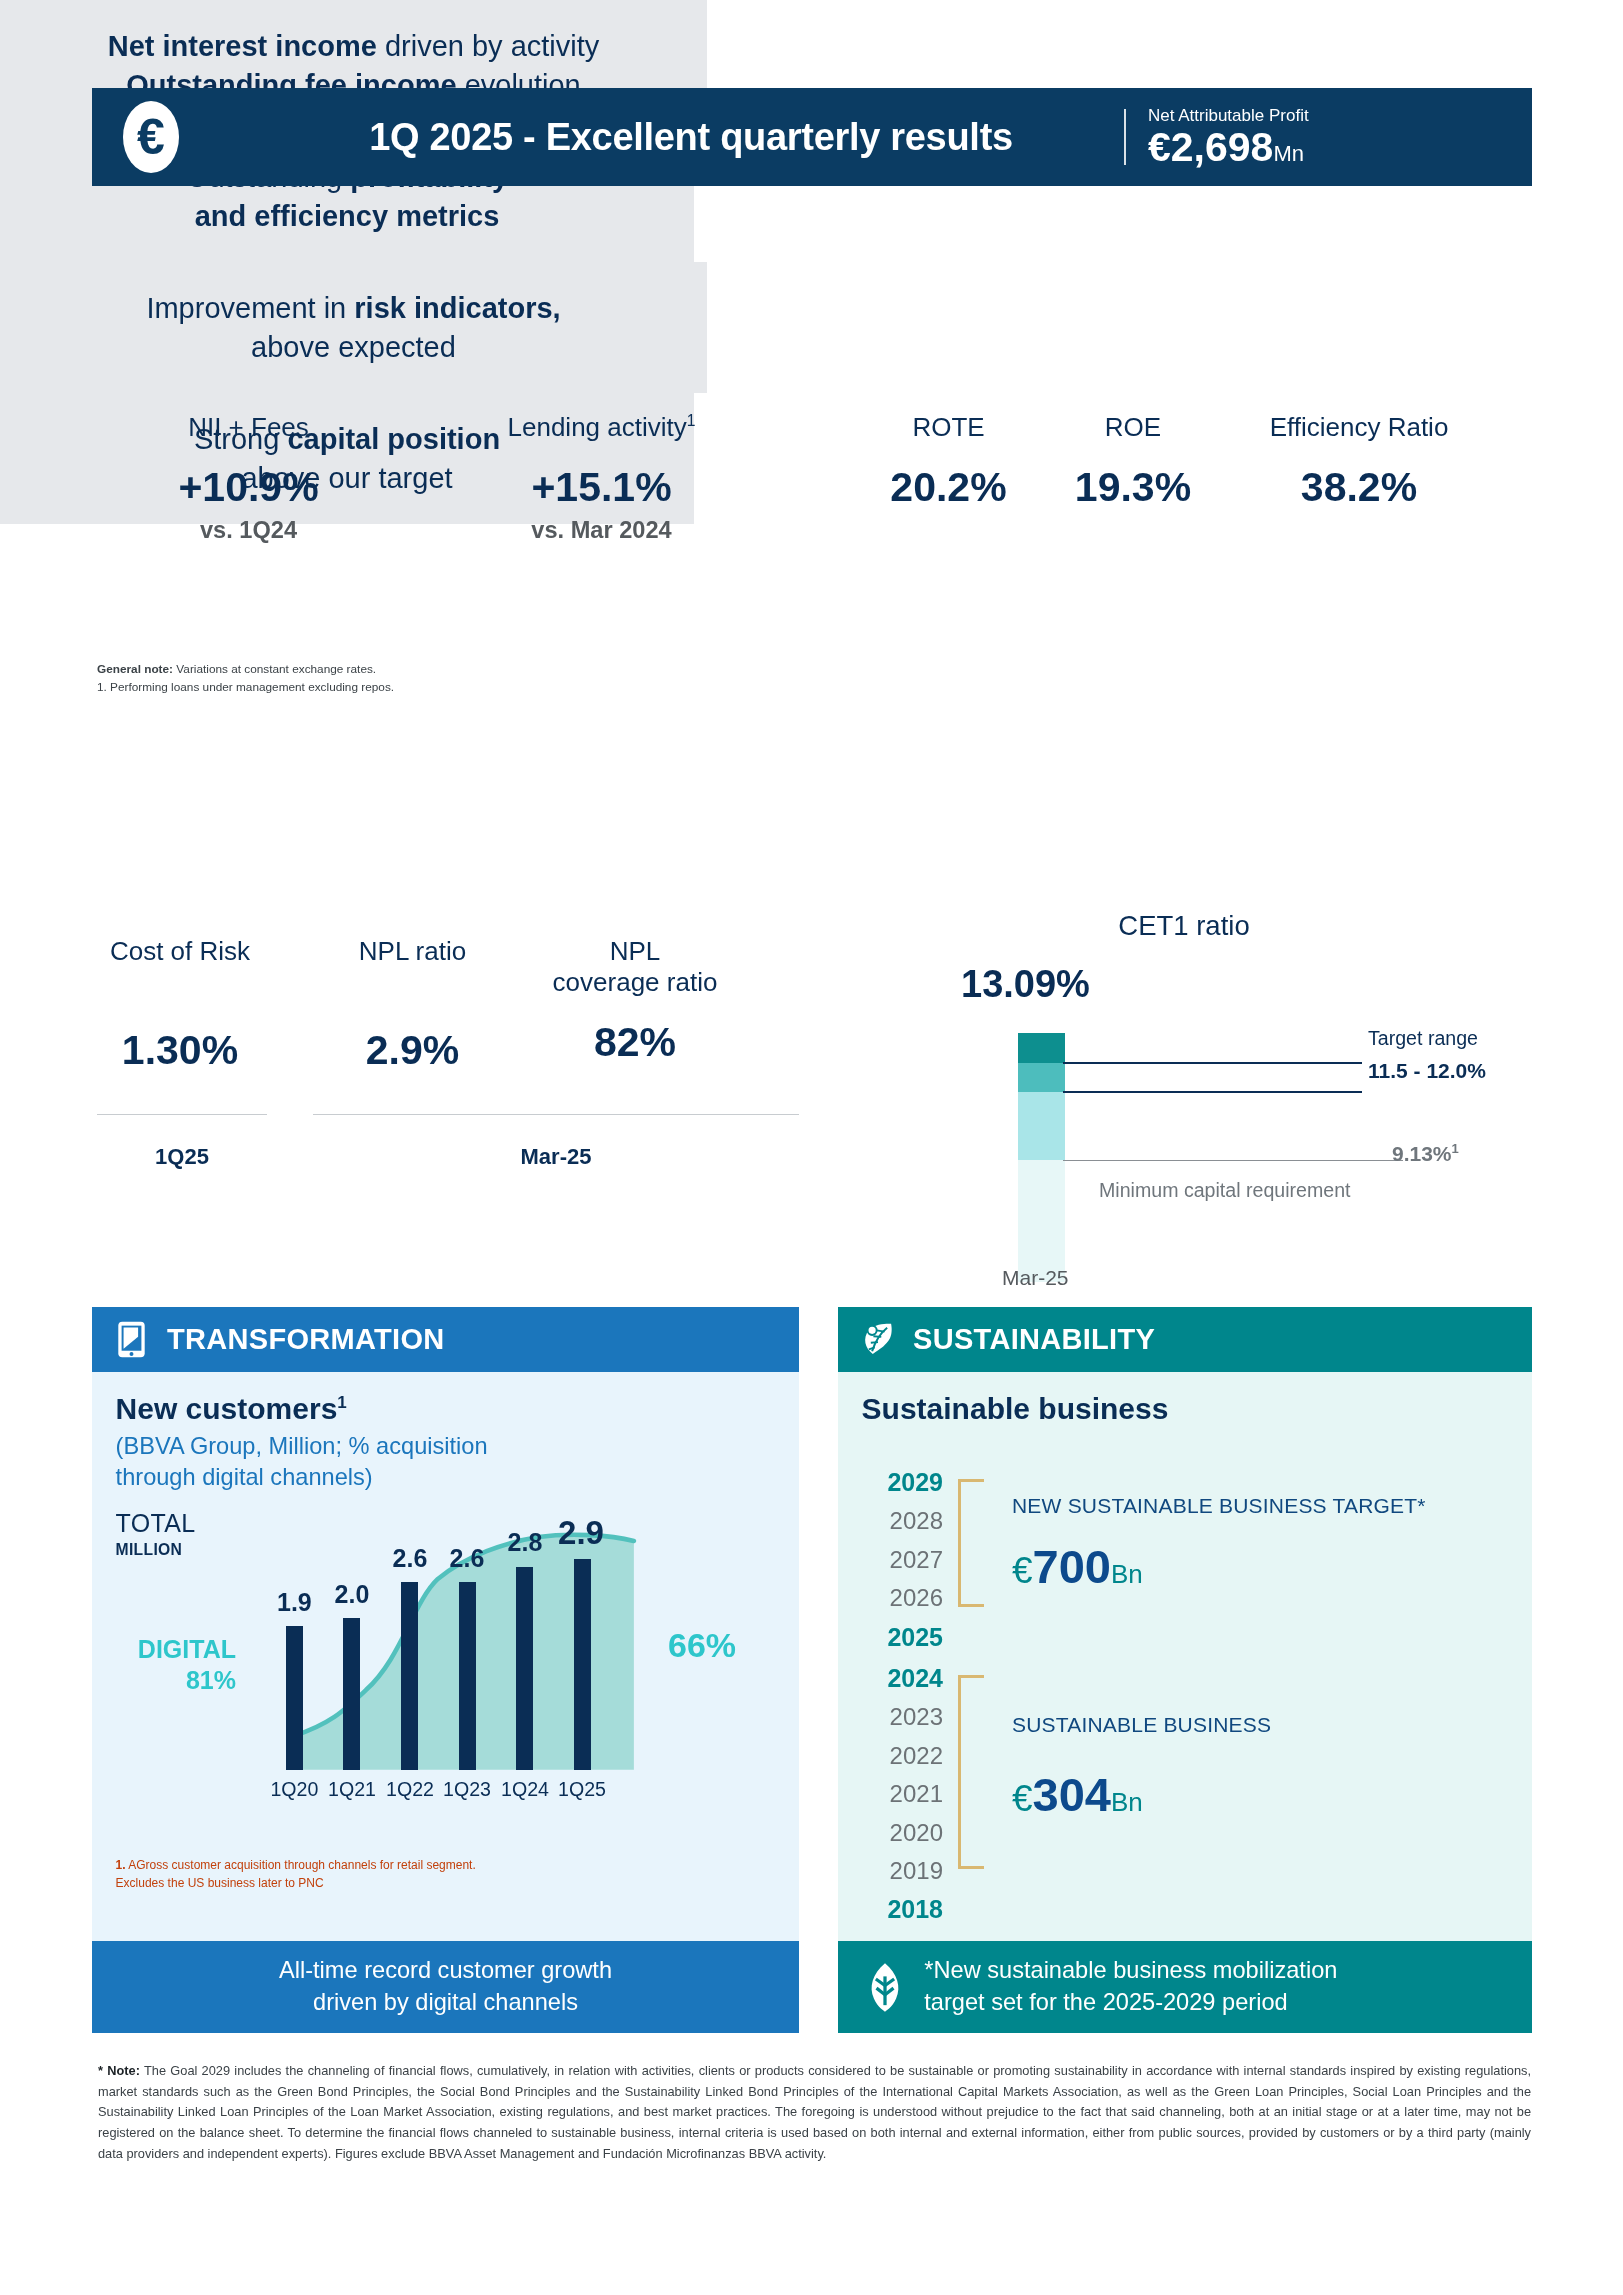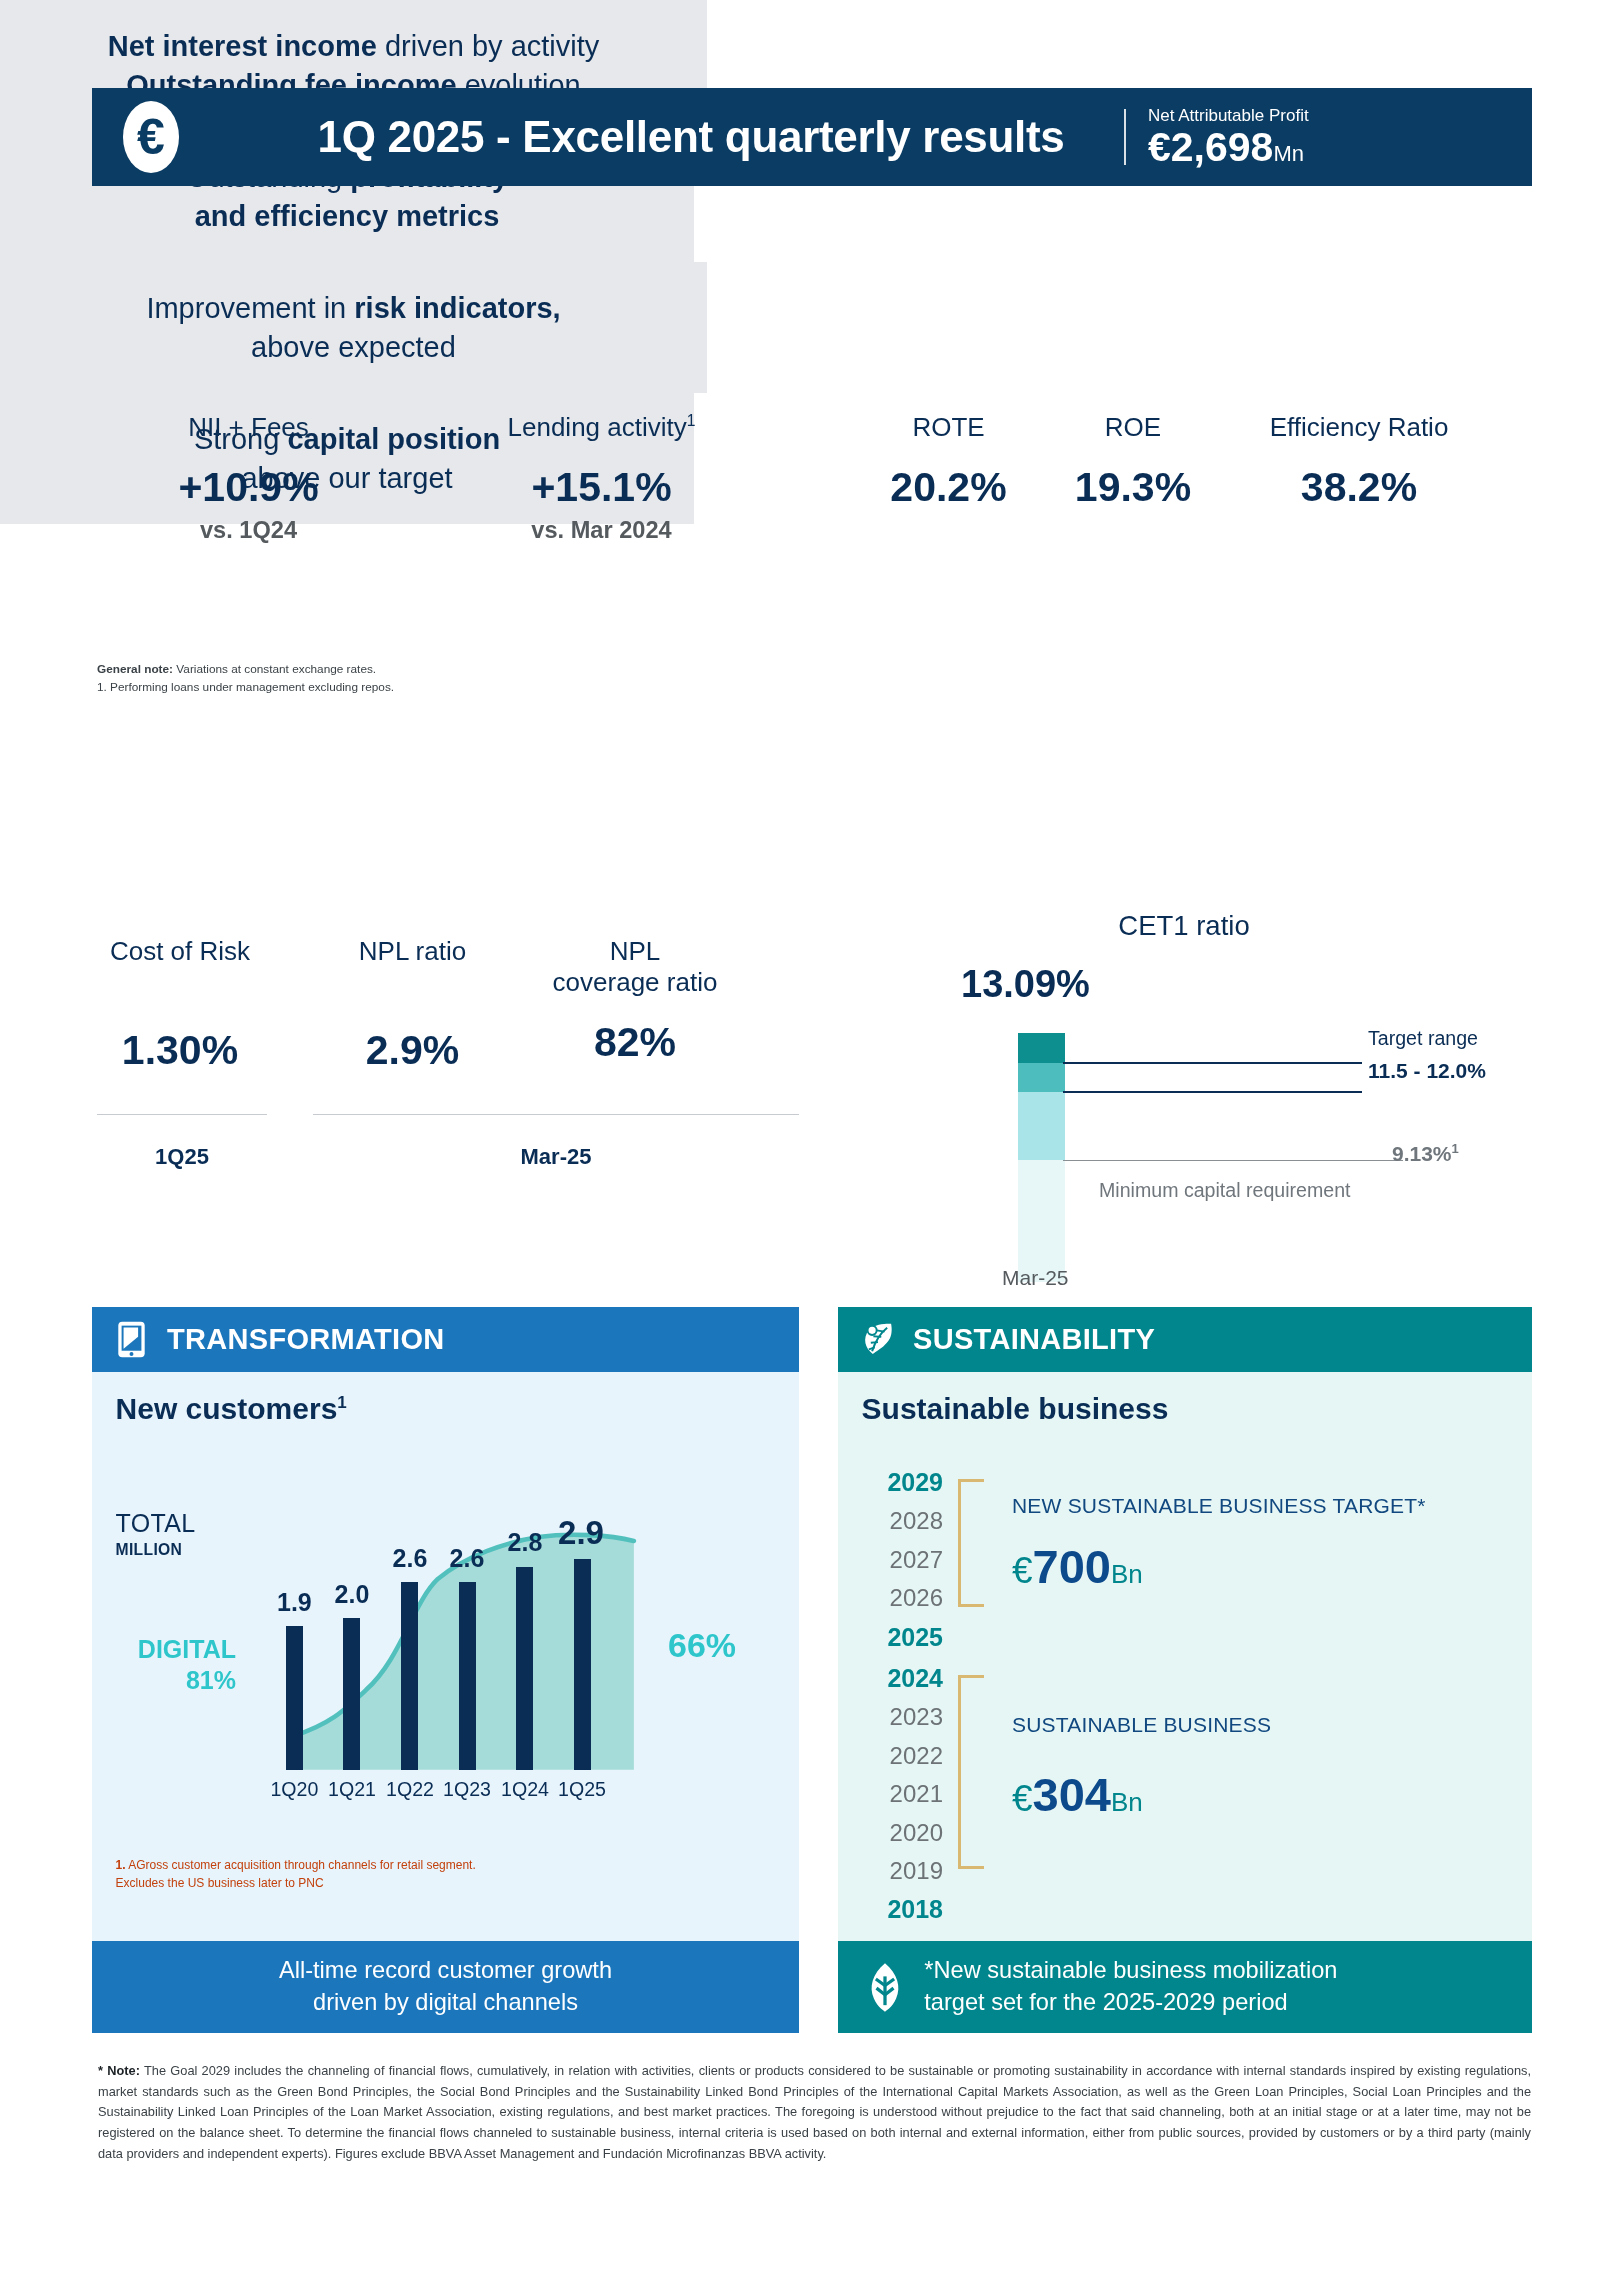--- a/index.html
+++ b/index.html
@@ -38,21 +38,21 @@
   }
   .euro-logo{
     width:56px;height:72px;border-radius:50%;
     background:#fff;margin-left:31px;
     display:flex;align-items:center;justify-content:center;
     color:var(--navy-hdr);font-size:50px;font-weight:bold;line-height:1;
     flex:none;
   }
   .header-title{
     flex:1;text-align:center;color:#fff;
-    font-size:44px;font-weight:bold;letter-spacing:-0.3px;
+    font-size:38px;font-weight:bold;letter-spacing:-0.3px;
     padding-left:79px;
   }
   .header-divider{width:2px;height:56px;background:#ffffff;opacity:.85;flex:none;}
   .header-kpi{
     color:#fff;width:406px;padding-left:22px;flex:none;
   }
   .header-kpi .lbl{font-size:17px;font-weight:400;letter-spacing:0;margin-bottom:1.3px;}
   .header-kpi .val{font-size:41px;font-weight:bold;line-height:1;}
   .header-kpi .val .unit{font-size:22px;font-weight:400;}
 
@@ -283,20 +283,21 @@
           <circle cx="25" cy="50" r="3" fill="#1b76bc"></circle>
         </svg>
       </span>
       <span>TRANSFORMATION</span>
     </div>
 
     <div class="card-body" style="background:var(--blue-light);height:569px;">
       <div class="tf-title">
         <span>New customers</span><sup>1</sup>
       </div>
+      <div class="tf-sub" style="width:419px;">(BBVA Group, Million; % acquisition through digital channels)</div>
 
       <div class="tf-total" style="left:23.6px;top:137px;">TOTAL</div>
       <div class="tf-million" style="left:23.6px;top:169px;">MILLION</div>
 
       <div class="tf-digital" style="left:13px;top:262px;width:131px;">
         <div>DIGITAL</div>
         <div>81%</div>
       </div>
       <div class="tf-66" style="left:576px;top:254px;">66%</div>
 

